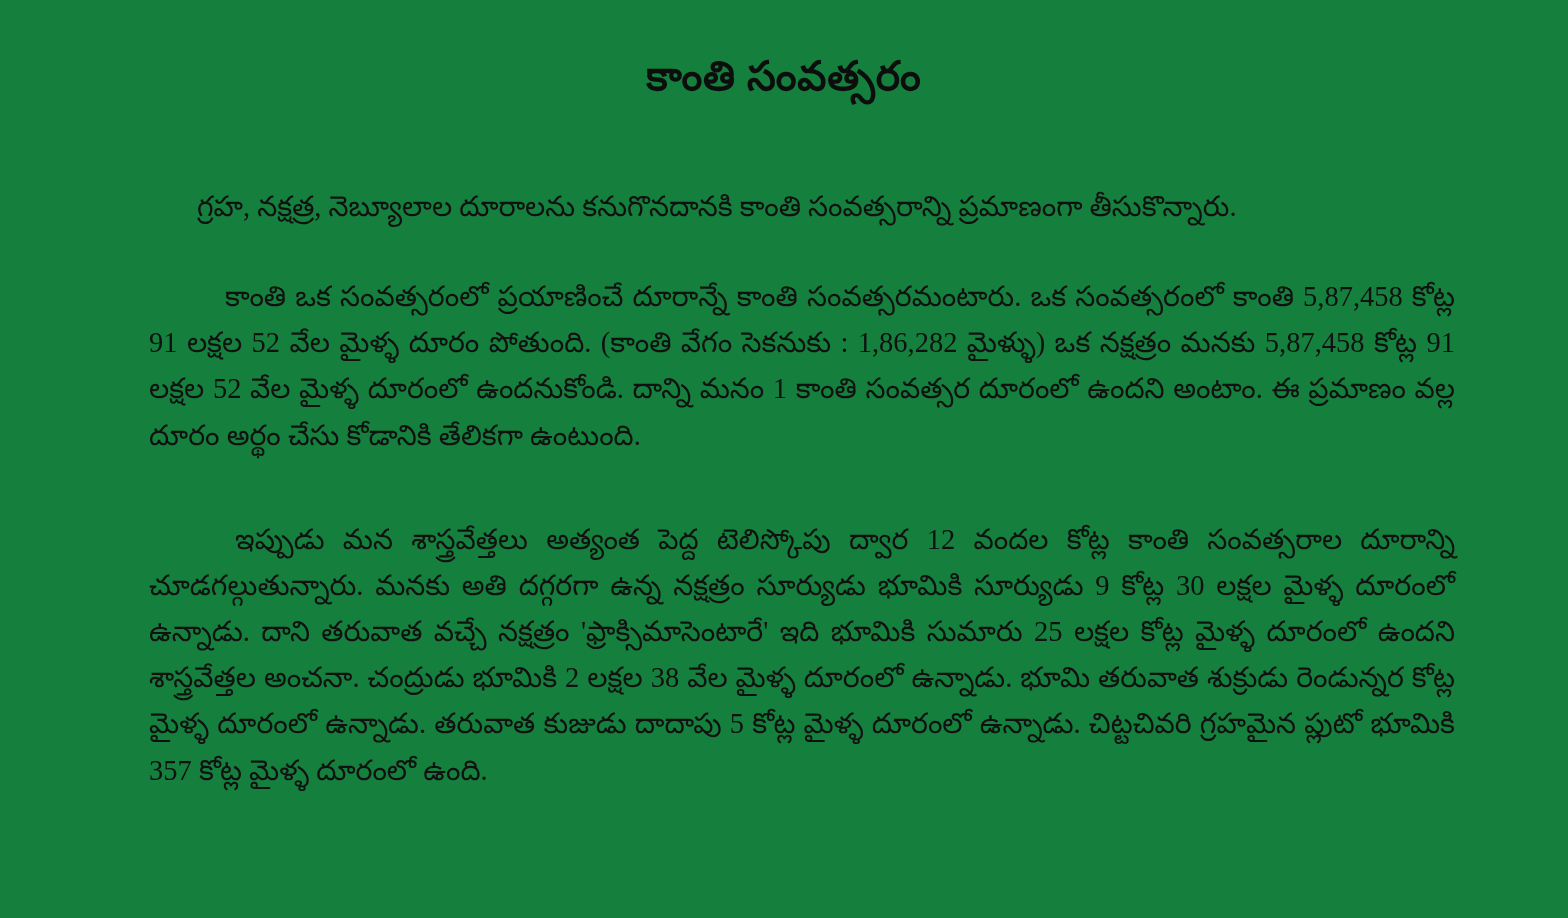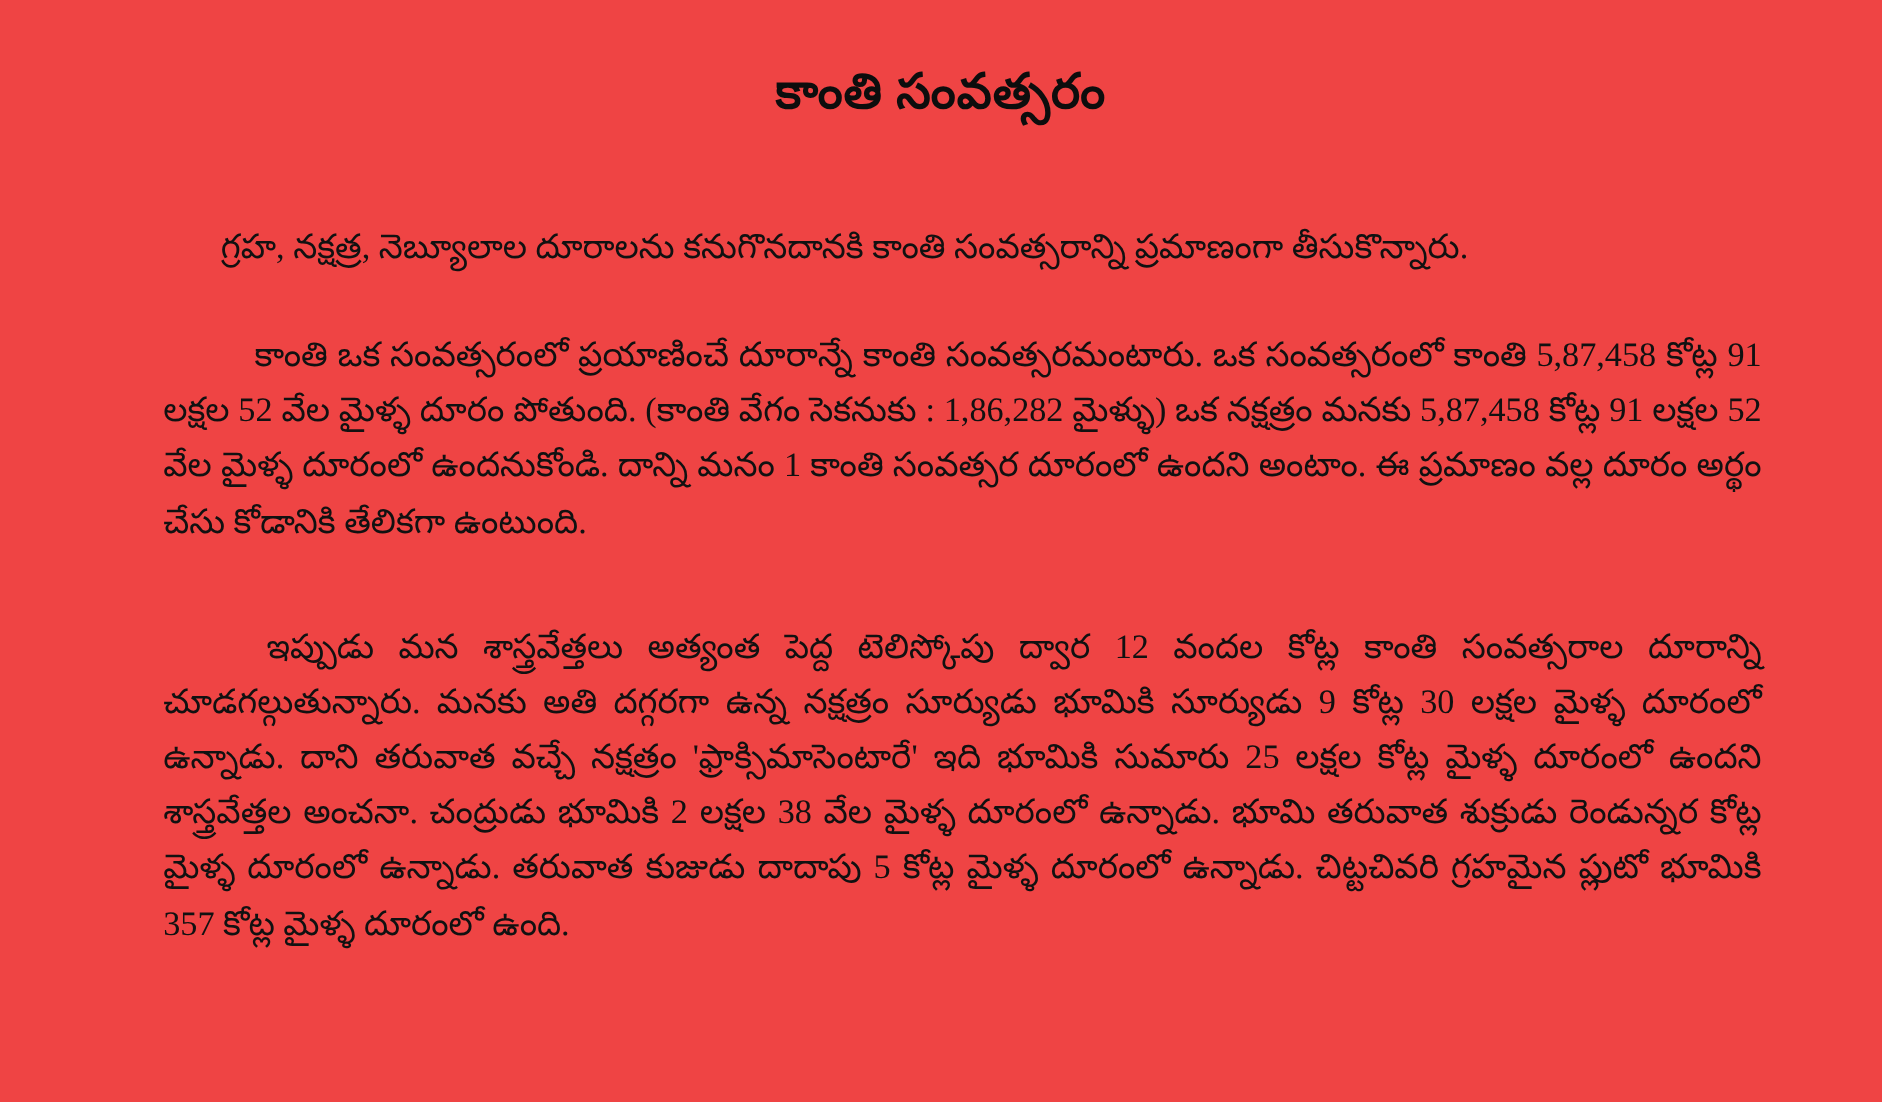--- a/index.html
+++ b/index.html
@@ -13,41 +13,41 @@
     font-family: "Liberation Serif", "DejaVu Serif", serif;
     color: #1a1a1a;
     overflow: hidden;
   }
   .page {
     position: relative;
     width: 1568px;
     height: 918px;
     box-sizing: border-box;
     padding: 0;
-    background: #ef4444;
+    background: #15803d;
   }
   .doc-title {
     margin: 0;
     padding-top: 52px;
     text-align: center;
     font-size: 41px;
     font-weight: 700;
     letter-spacing: 0.02em;
     color: #0d0d0d;
     font-family: "Liberation Serif", "DejaVu Serif", serif;
   }
   .body-block {
     margin: 0 auto;
     width: 1420px;
     padding-left: 58px;
     padding-right: 22px;
     box-sizing: border-box;
   }
   .para {
-    margin: 4px;
+    margin: 17px;
     text-align: justify;
     text-justify: inter-word;
     font-size: 28.5px;
     line-height: 1.62;
     color: #111111;
     text-indent: 74px;
     font-family: "Liberation Serif", "DejaVu Serif", serif;
   }
   .para.first {
     margin-top: 74px;

